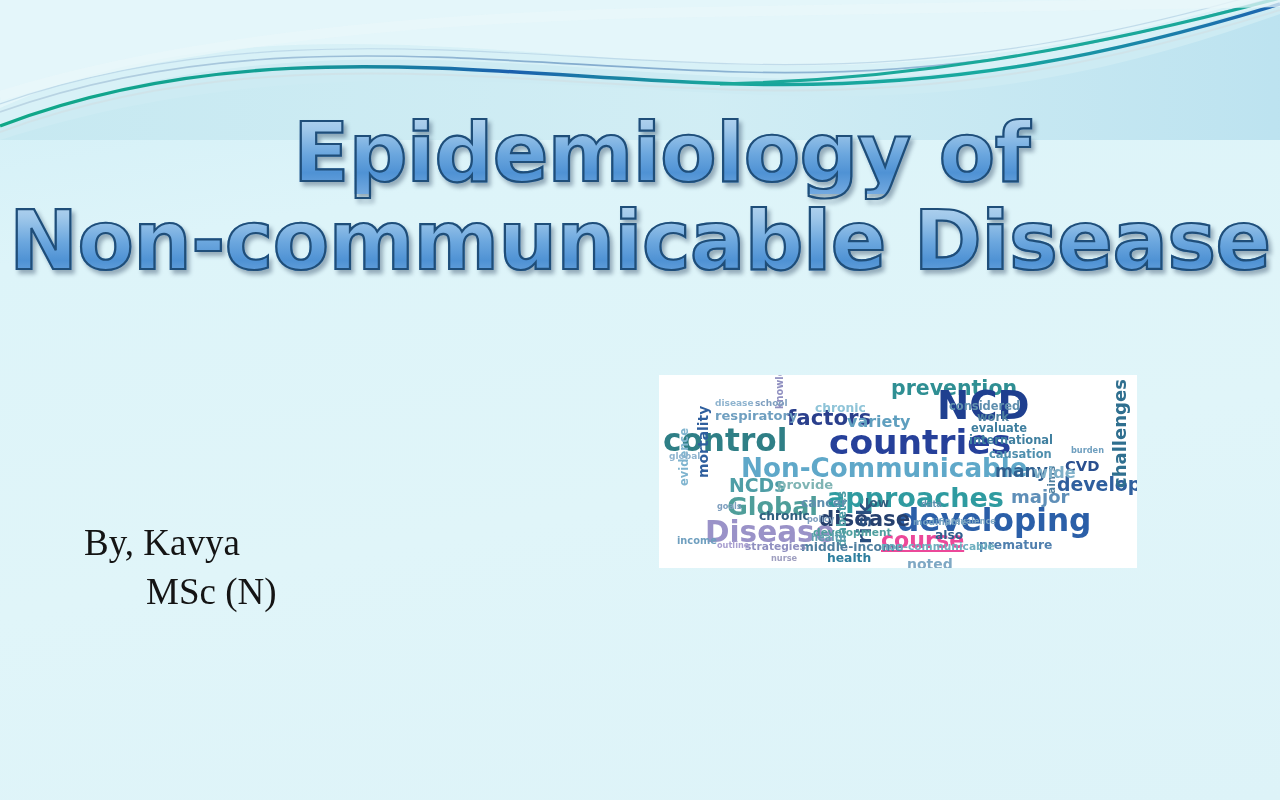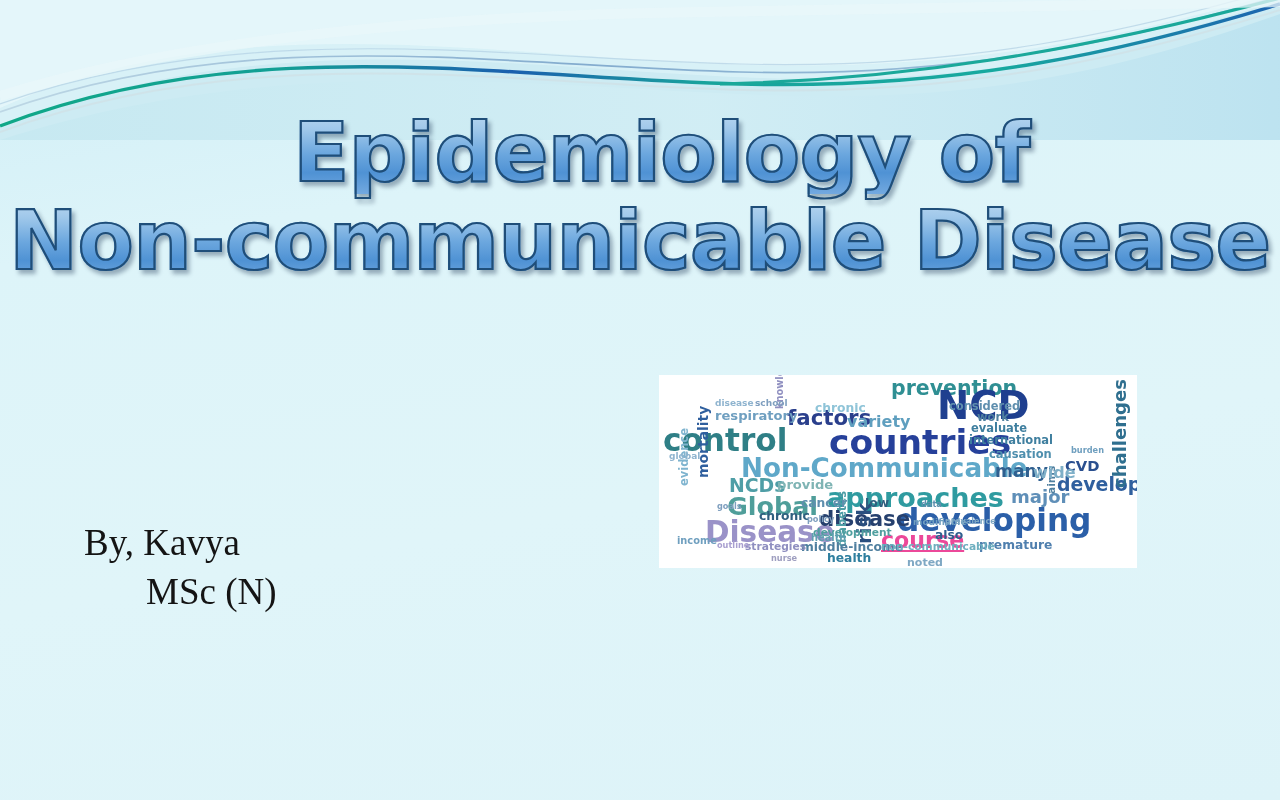--- a/index.html
+++ b/index.html
@@ -200,17 +200,17 @@
         <span class="wc" style="left: 96px; top: 24.125px; font-size: 9.02275px; color: rgb(127, 159, 191);">school</span>
         <span class="wc" style="left: 56px; top: 24.125px; font-size: 9.02275px; color: rgb(143, 180, 207);">disease</span>
         <span class="wc" style="left: 254px; top: 143.142px; font-size: 9.02275px; color: rgb(111, 159, 191);">modifiable</span>
         <span class="wc" style="left: 286px; top: 141.533px; font-size: 8.2025px; color: rgb(127, 168, 196);">prevalence</span>
         <span class="wc" style="left: 412px; top: 70.7667px; font-size: 8.2025px; color: rgb(111, 159, 191);">burden</span>
         <span class="wc" style="left: 262px; top: 125.45px; font-size: 8.2025px; color: rgb(95, 143, 174);">data</span>
         <span class="wc" style="left: 58px; top: 127.058px; font-size: 8.2025px; color: rgb(127, 159, 191);">goals</span>
         <span class="wc" style="left: 148px; top: 139.925px; font-size: 8.2025px; color: rgb(127, 159, 191);">policy</span>
         <span class="wc" style="left: 58px; top: 165.658px; font-size: 8.2025px; color: rgb(169, 159, 208);">outline</span>
         <span class="wc" style="left: 112px; top: 178.525px; font-size: 8.2025px; color: rgb(159, 159, 192);">nurse</span>
-        <span class="wc" style="left: 248px; top: 181.742px; font-size: 11px; color: rgb(127, 168, 196);">noted</span>
+        <span class="wc" style="left: 248px; top: 181.742px; font-size: 14px; color: rgb(127, 168, 196);">noted</span>
       </div>
   </div>
 
 </div>
 
 </body></html>

